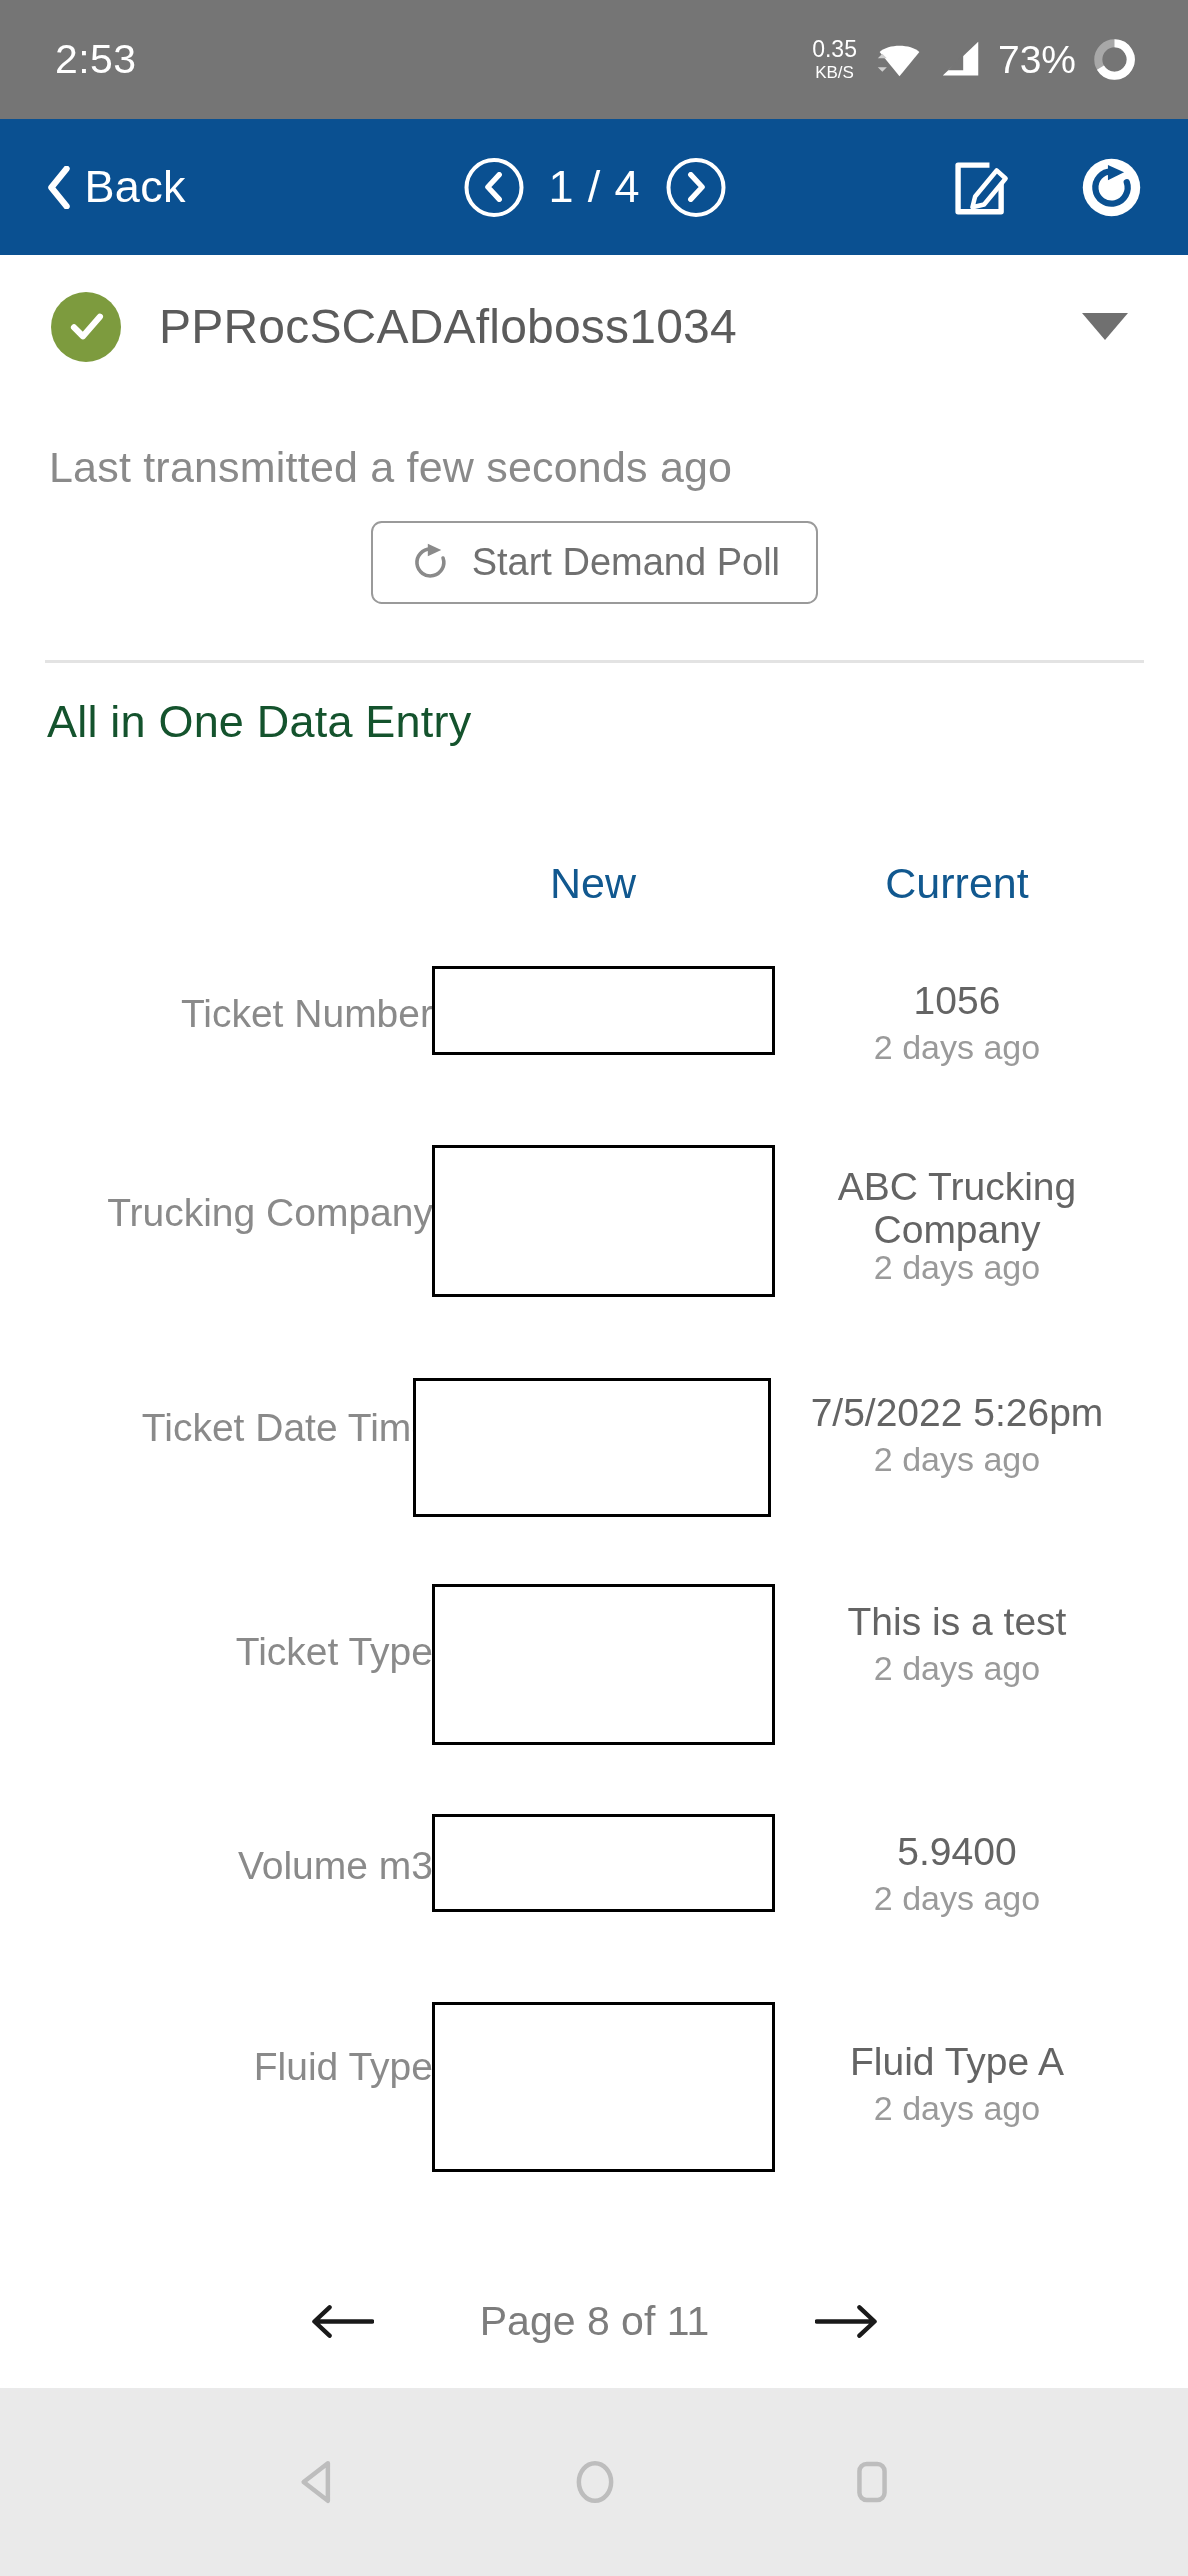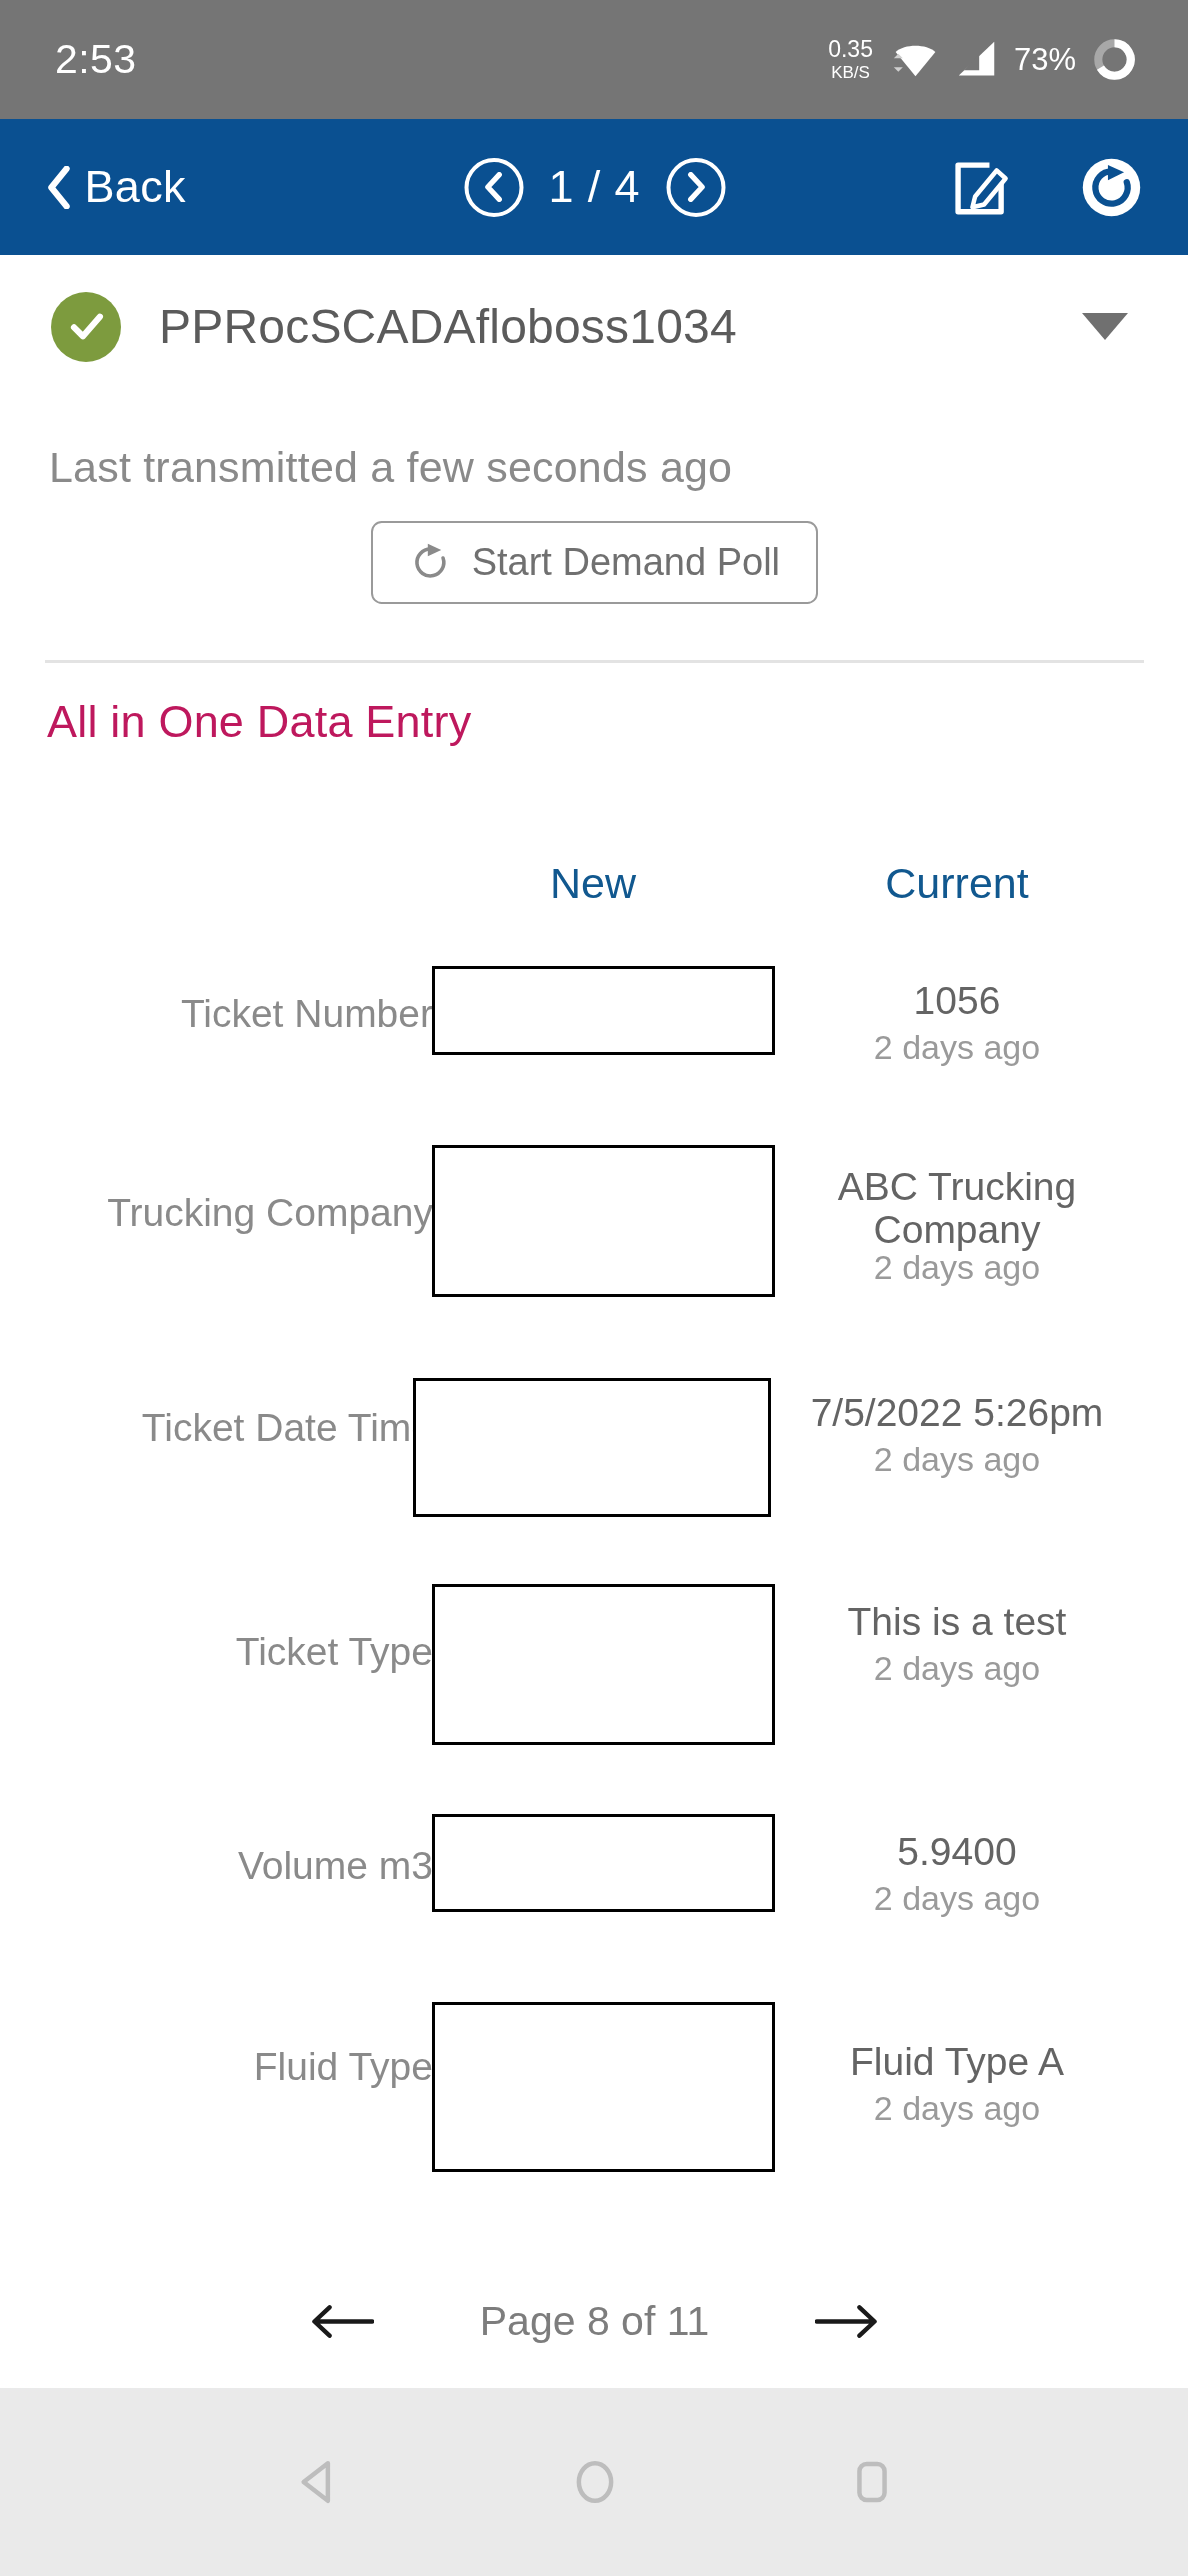--- a/index.html
+++ b/index.html
@@ -18,21 +18,21 @@
     display:flex; align-items:center;
   }
   .sb-clock { font-size:41px; margin-left:55px; letter-spacing:0.4px; font-weight:400; }
   .sb-right { margin-left:auto; margin-right:52px; display:flex; align-items:center; gap:16px; }
   .sb-net { display:flex; flex-direction:column; align-items:center; line-height:1; }
   .sb-net-rate { font-size:23px; }
   .sb-net-unit { font-size:17px; margin-top:2.7px; }
   .sb-wifi { position:relative; width:50px; height:39px; display:flex; align-items:center; }
   .sb-wifi svg { position:absolute; right:0; top:1.8px;}
   .sb-signal { width:43px; height:39px; }
-  .sb-batt-text { font-size:31px; }
+  .sb-batt-text { font-size:39px; }
   .sb-batt-ring { width:45px; height:45px; }
 
   
   .appbar {
     position:absolute; left:0; top:119px; width:1189px; height:136px;
     background:#0a5091; color:#fff;
     display:flex; align-items:center;
   }
   .back-btn { display:flex; align-items:center; margin-left:45px; gap:12.5px; cursor:pointer; }
   .back-chev { width:27px; height:43px; }
@@ -59,21 +59,21 @@
   .poll-wrap { position:absolute; left:0; top:521px; width:1189px; display:flex; justify-content:center; }
   .poll-btn {
     display:flex; align-items:flex-end; gap:19.7px;
     border:2.7px solid #9a9a9a; border-radius:10.7px; background:#fff;
     padding:18px 36px; cursor:pointer;
   }
   .poll-label { font-size:38px; color:#707070; }
 
   .divider { position:absolute; left:45px; top:660px; width:1099px; height:2.7px; background:#e3e3e3; }
 
-  .section-title { position:absolute; left:47px; top:696px; font-size:45px; color:#be185d; letter-spacing:0.2px; }
+  .section-title { position:absolute; left:47px; top:696px; font-size:45px; color:#14532d; letter-spacing:0.2px; }
 
   
   .grid { position:absolute; left:0; top:859px; width:1189px; }
   .head-row { position:relative; height:98px; }
   .col-new  { position:absolute; left:593px; transform:translateX(-50%); font-size:43px; color:#11588f; }
   .col-cur  { position:absolute; left:957px; transform:translateX(-50%); font-size:43px; color:#11588f; }
 
   .row { position:relative; display:flex; align-items:center; }
   .row-label {
     position:absolute; right:756px; text-align:right; width:465px;

